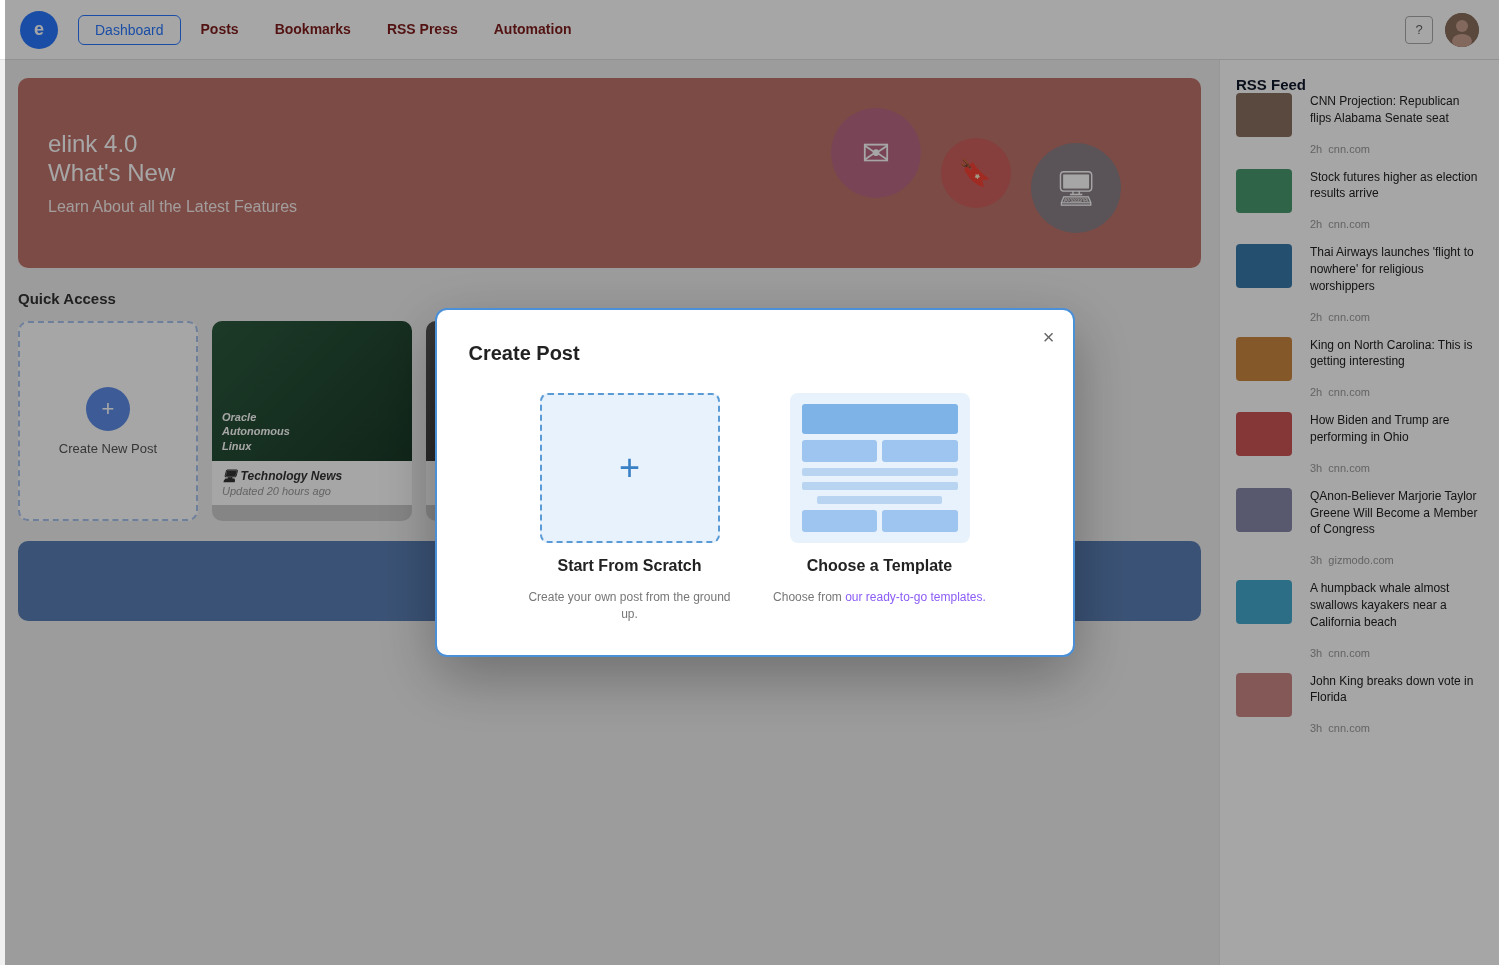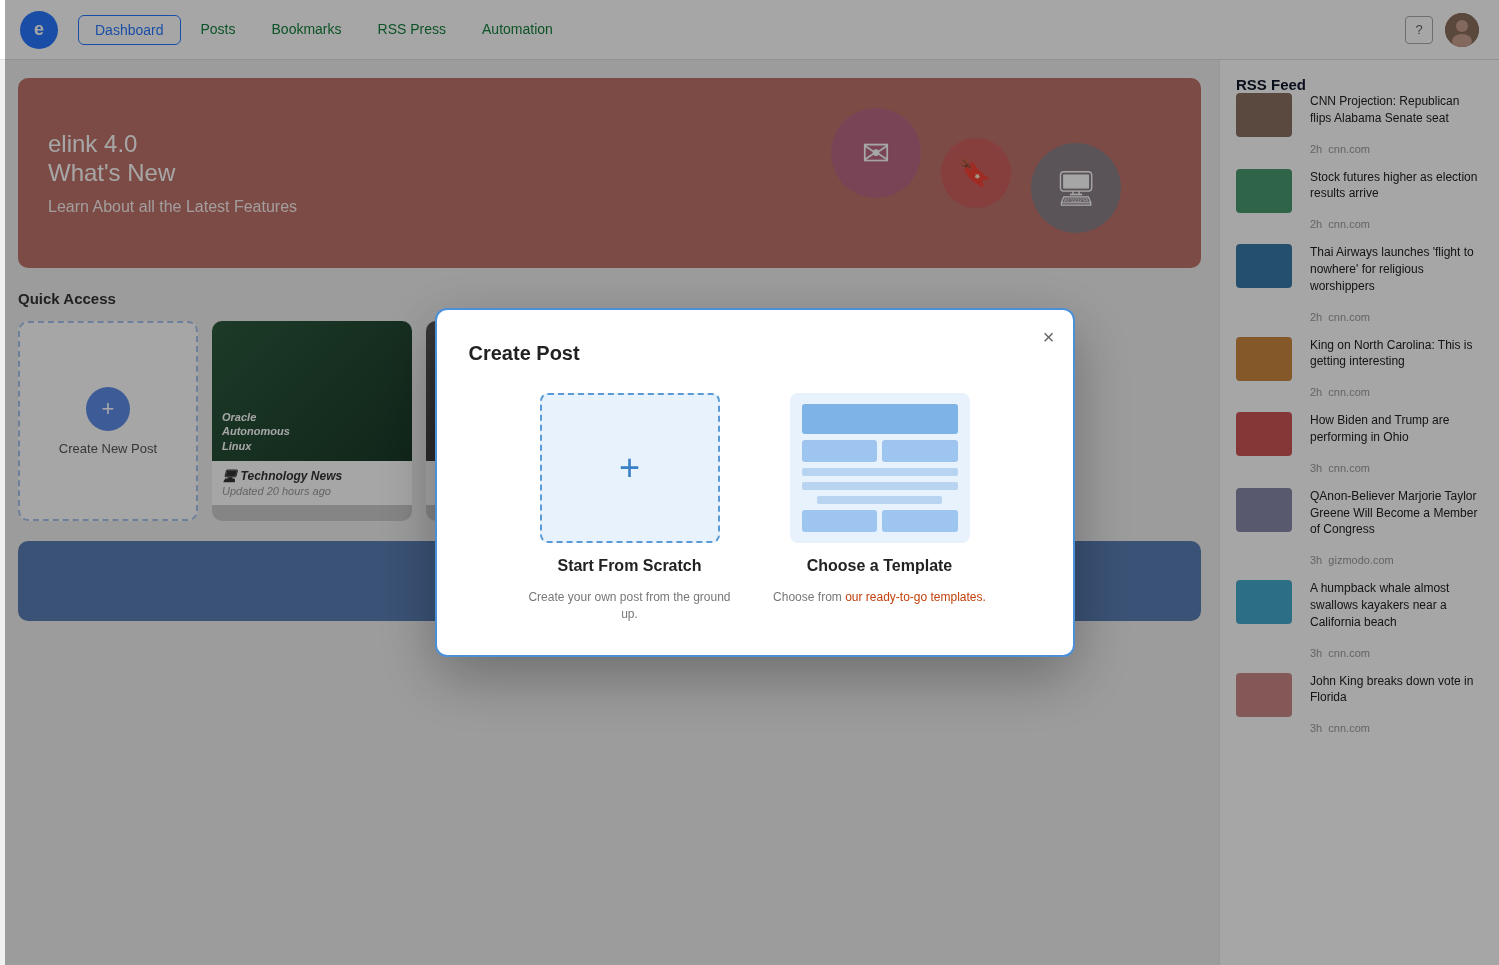--- a/index.html
+++ b/index.html
@@ -12,21 +12,21 @@
       position: relative; z-index: 1;
     }
     .nav-logo {
       width: 38px; height: 38px; background: #2979ff; border-radius: 50%;
       display: flex; align-items: center; justify-content: center;
       color: #fff; font-weight: bold; font-size: 18px; margin-right: 20px; flex-shrink: 0;
     }
     .nav-items { display: flex; gap: 4px; flex: 1; }
     .nav-item {
       padding: 6px 16px; border-radius: 6px; font-size: 14px;
-      cursor: pointer; color: #15803d;
+      cursor: pointer; color: #7f1d1d; font-weight: bold;
     }
     .nav-item.active { border: 1.5px solid #2979ff; color: #2979ff; font-weight: 500; }
     .nav-right { display: flex; align-items: center; gap: 12px; }
     .nav-help {
       width: 28px; height: 28px; border: 1.5px solid #aaa; border-radius: 4px;
       display: flex; align-items: center; justify-content: center; color: #666; font-size: 13px;
     }
     .nav-avatar {
       width: 34px; height: 34px; border-radius: 50%; background: #8b6f5e;
       display: flex; align-items: center; justify-content: center; overflow: hidden;
@@ -122,21 +122,21 @@
     }
     .option-scratch-plus {
       font-size: 36px; color: #3a80c5;
     }
     .option-template {
       background: #e8f2fc; border-radius: 8px;
       display: flex; flex-direction: column; padding: 14px 12px; gap: 8px;
     }
     .option-title { font-size: 16px; font-weight: 700; color: #222; }
     .option-desc { font-size: 12px; color: #777; text-align: center; line-height: 1.4; }
-    .option-desc a { color: #c2410c; text-decoration: none; }
+    .option-desc a { color: #8b5cf6; text-decoration: none; }
   </style>
 </head>
 <body>
 
 <nav class="navbar">
   <div class="nav-logo">
     <span>e</span>
   </div>
   <div class="nav-items">
     <div class="nav-item active">Dashboard</div>

